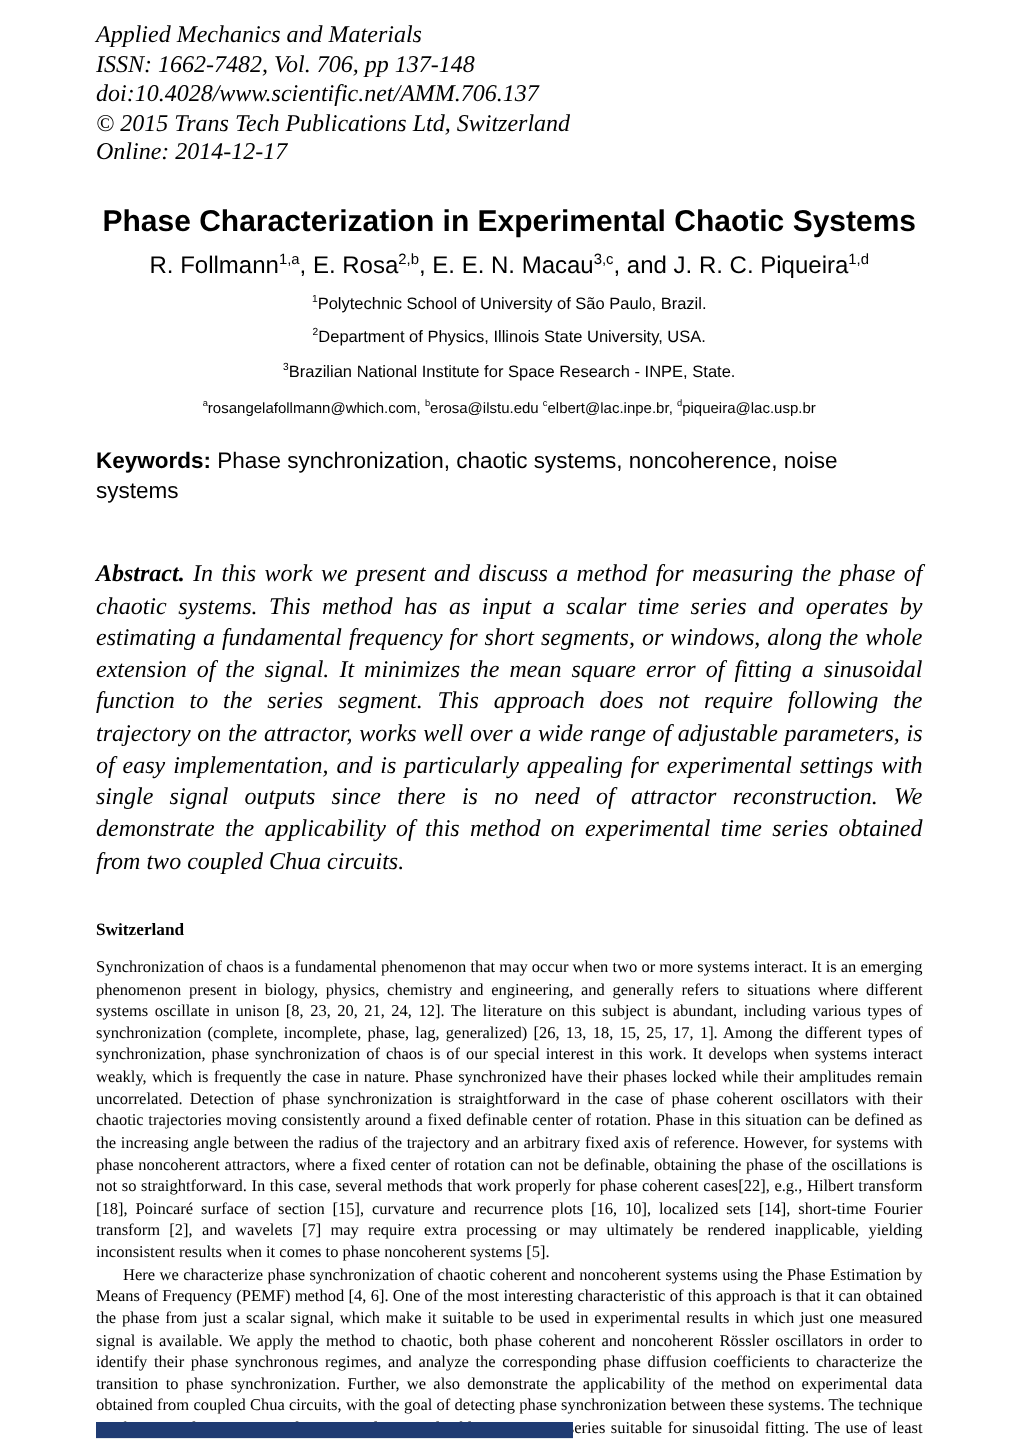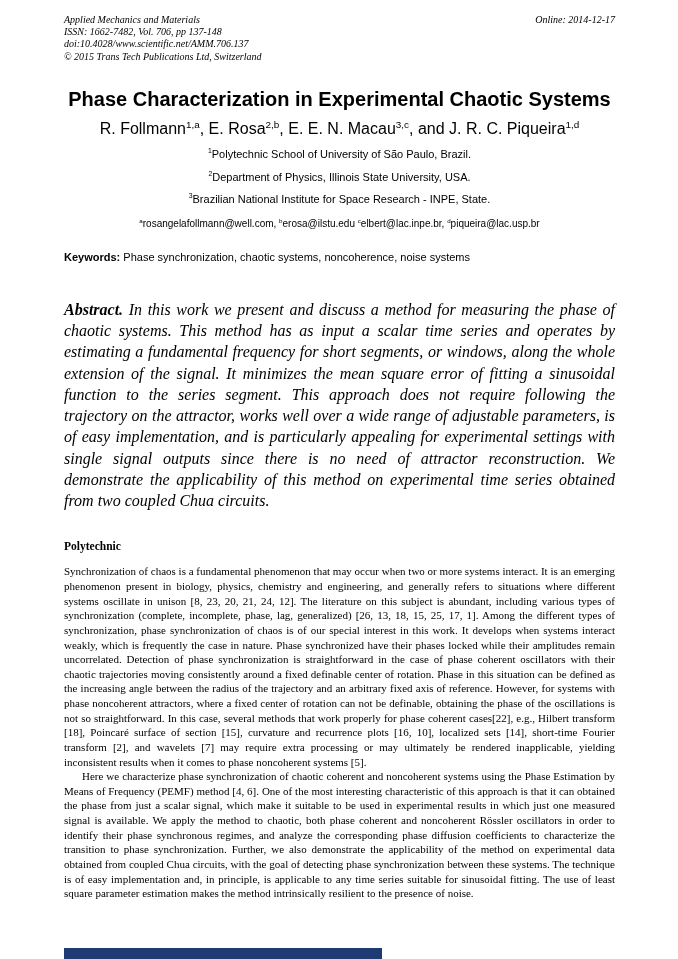--- a/index.html
+++ b/index.html
@@ -13,22 +13,23 @@
     color: #000000;
     font-family: "Liberation Serif", serif;
     padding: 14px 63px 0 64px;
     overflow: hidden;
   }
   .header {
     display: flex;
     justify-content: space-between;
     align-items: flex-start;
     font-style: italic;
-    font-size: 10px;
+    font-size: 16px;
     line-height: 1.22;
+    flex-direction: column;
   }
   .header-left div { white-space: nowrap; }
   .header-right { white-space: nowrap; }
   .title {
     font-family: "Liberation Sans", sans-serif;
     font-weight: bold;
     font-size: 20px;
     text-align: center;
     margin-top: 24px;
     line-height: 1.2;
@@ -50,21 +51,21 @@
   }
   .emails {
     font-family: "Liberation Sans", sans-serif;
     font-size: 10px;
     text-align: center;
     margin-top: 11px;
     line-height: 1.25;
   }
   .keywords {
     font-family: "Liberation Sans", sans-serif;
-    font-size: 11px;
+    font-size: 15px;
     margin-top: 19px;
     line-height: 1.3;
   }
   .bold { font-weight: bold; }
   .abstract {
     font-size: 16px;
     text-align: justify;
     line-height: 1.33;
     margin-top: 35px;
     font-style: italic;
@@ -106,31 +107,31 @@
   </div>
 
   <h1 class="title">Phase Characterization in Experimental Chaotic Systems</h1>
 
   <div class="authors"><span>R. Follmann</span><sup>1,a</sup><span>, E. Rosa</span><sup>2,b</sup><span>, E. E. N. Macau</span><sup>3,c</sup><span>, and J. R. C. Piqueira</span><sup>1,d</sup></div>
 
   <div class="affiliation"><sup>1</sup><span>Polytechnic School of University of São Paulo, Brazil.</span></div>
   <div class="affiliation"><sup>2</sup><span>Department of Physics, Illinois State University, USA.</span></div>
   <div class="affiliation"><sup>3</sup><span>Brazilian National Institute for Space Research - INPE, State.</span></div>
 
-  <div class="emails"><sup>a</sup><span>rosangelafollmann@well.com,</span>
+  <div class="emails"><sup>a</sup><span>rosangelafollmann@which.com,</span>
     <sup>b</sup><span>erosa@ilstu.edu</span>
     <sup>c</sup><span>elbert@lac.inpe.br,</span>
     <sup>d</sup><span>piqueira@lac.usp.br</span></div>
 
   <div class="keywords"><span class="bold">Keywords:</span>
     <span>Phase synchronization, chaotic systems, noncoherence, noise systems</span></div>
 
   <p class="abstract"><span class="bold">Abstract.</span>
     <span>In this work we present and discuss a method for measuring the phase of chaotic systems. This method has as input a scalar time series and operates by estimating a fundamental frequency for short segments, or windows, along the whole extension of the signal. It minimizes the mean square error of fitting a sinusoidal function to the series segment. This approach does not require following the trajectory on the attractor, works well over a wide range of adjustable parameters, is of easy implementation, and is particularly appealing for experimental settings with single signal outputs since there is no need of attractor reconstruction. We demonstrate the applicability of this method on experimental time series obtained from two coupled Chua circuits.</span></p>
 
-  <h2 class="section-heading">Polytechnic</h2>
+  <h2 class="section-heading">Switzerland</h2>
 
   <p class="body-para first">Synchronization of chaos is a fundamental phenomenon that may occur when two or more systems interact. It is an emerging phenomenon present in biology, physics, chemistry and engineering, and generally refers to situations where different systems oscillate in unison [8, 23, 20, 21, 24, 12]. The literature on this subject is abundant, including various types of synchronization (complete, incomplete, phase, lag, generalized) [26, 13, 18, 15, 25, 17, 1]. Among the different types of synchronization, phase synchronization of chaos is of our special interest in this work. It develops when systems interact weakly, which is frequently the case in nature. Phase synchronized have their phases locked while their amplitudes remain uncorrelated. Detection of phase synchronization is straightforward in the case of phase coherent oscillators with their chaotic trajectories moving consistently around a fixed definable center of rotation. Phase in this situation can be defined as the increasing angle between the radius of the trajectory and an arbitrary fixed axis of reference. However, for systems with phase noncoherent attractors, where a fixed center of rotation can not be definable, obtaining the phase of the oscillations is not so straightforward. In this case, several methods that work properly for phase coherent cases[22], e.g., Hilbert transform [18], Poincaré surface of section [15], curvature and recurrence plots [16, 10], localized sets [14], short-time Fourier transform [2], and wavelets [7] may require extra processing or may ultimately be rendered inapplicable, yielding inconsistent results when it comes to phase noncoherent systems [5].</p>
   <p class="body-para indent">Here we characterize phase synchronization of chaotic coherent and noncoherent systems using the Phase Estimation by Means of Frequency (PEMF) method [4, 6]. One of the most interesting characteristic of this approach is that it can obtained the phase from just a scalar signal, which make it suitable to be used in experimental results in which just one measured signal is available. We apply the method to chaotic, both phase coherent and noncoherent Rössler oscillators in order to identify their phase synchronous regimes, and analyze the corresponding phase diffusion coefficients to characterize the transition to phase synchronization. Further, we also demonstrate the applicability of the method on experimental data obtained from coupled Chua circuits, with the goal of detecting phase synchronization between these systems. The technique is of easy implementation and, in principle, is applicable to any time series suitable for sinusoidal fitting. The use of least square parameter estimation makes the method intrinsically resilient to the presence of noise.</p>
 
   <div class="footer-bar" style="background-color: rgb(31, 59, 115);"></div>
 
 </div>
 
 </body></html>

